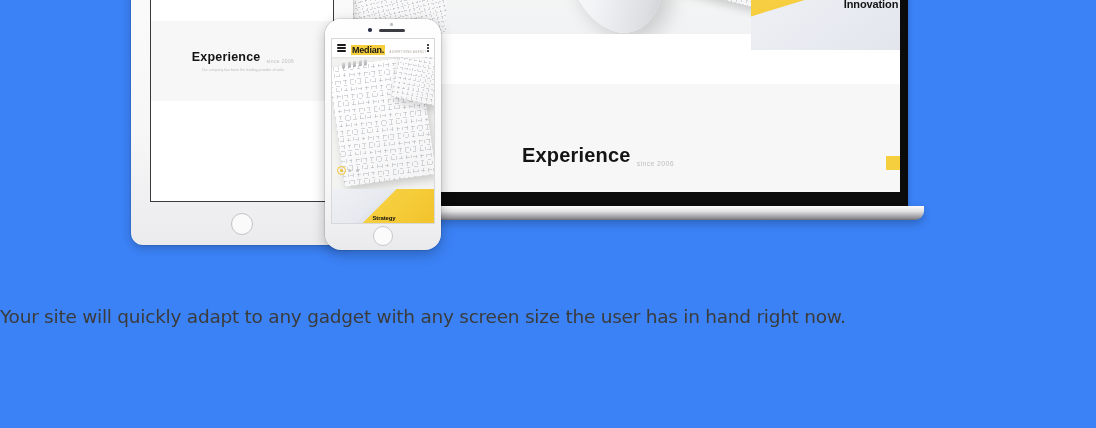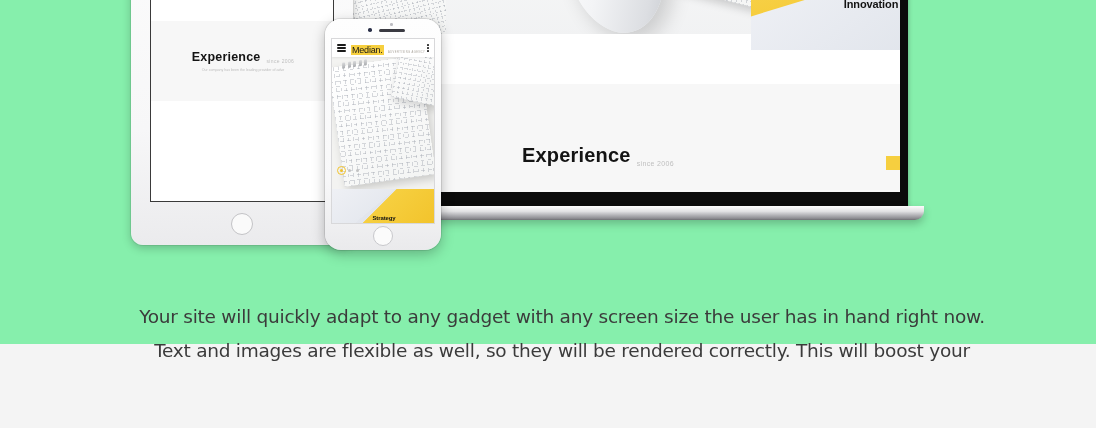--- a/index.html
+++ b/index.html
@@ -2,21 +2,21 @@
 <html><head>
 <meta charset="utf-8">
 <style>
   * { box-sizing: border-box; margin: 0; padding: 0; }
   html, body {
     width: 1096px; height: 428px;
     overflow: hidden;
     background: #f4f4f4;
     font-family: "Liberation Sans", sans-serif;
   }
-  #root { position: relative; width: 1096px; height: 344px; background: #86efac; }
+  #root { position: relative; width: 1096px; height: 428px; background: #3b82f6; }
 
   
   #devices { position: absolute; left: 0; top: 0; width: 1096px; height: 280px; }
 
   
   .laptop { position: absolute; left: 288px; top: -90px; width: 620px; height: 345px; }
   .laptop-bezel {
     position: absolute; left: 0; top: 0; width: 620px; height: 300px;
     background: #0b0b0b;
     border-radius: 3px 3px 0 0;
@@ -84,21 +84,21 @@
   
   .m-header {
     position: relative; height: 18px; background: #fff;
     display: flex; align-items: center; padding: 0 5px; z-index: 4;
     box-shadow: 0 1px 2px rgba(0,0,0,.07);
   }
   .burger { width: 9px; display: flex; flex-direction: column; gap: 1.6px; }
   .burger i { display: block; height: 1.4px; background: #1b1b1b; border-radius: 1px; }
   .brandwrap { margin-left: 5px; }
   .brand {
-    font-size: 9px; font-weight: 400; color: #171717; letter-spacing: -.2px;
+    font-size: 9px; font-weight: 700; color: #171717; letter-spacing: -.2px;
     background: #f6cf3f; padding: 0 1px; line-height: 10px; display: inline-block;
   }
   .brand-sub {
     font-size: 2.6px; letter-spacing: .45px; color: #a8a299;
     margin-top: .5px; white-space: nowrap;
   }
   .kebab { margin-left: auto; display: flex; flex-direction: column; gap: 1.4px; }
   .kebab i { width: 1.7px; height: 1.7px; border-radius: 50%; background: #2a2a2a; }
 
   
@@ -181,25 +181,23 @@
     border-radius:7px; background: linear-gradient(180deg,#e9eaed,#c9ccd2);
   }
   .mouse::after {
     content:""; position:absolute; left:41px; top:18px; width:6px; height:16px;
     border-radius:4px; background: linear-gradient(180deg,#9fa3aa,#7e828a);
   }
 
   
   #caption {
     position: absolute; left: 0; top: 300px; width: 1096px;
-    text-align: center;
     font-family: "DejaVu Sans", sans-serif;
     font-size: 18.5px; line-height: 34px; color: #3b3b3b;
     letter-spacing: -.25px;
-    padding-left: 28px;
   }
   #caption .ln { display: block; }
 </style>
 </head>
 <body>
 
 <div id="root">
 
   <div id="devices">
 
@@ -320,16 +318,15 @@
 
         </div>
       </div>
       <div class="phone-home"></div>
     </div>
 
   </div>
 
   <div id="caption">
     <span class="ln">Your site will quickly adapt to any gadget with any screen size the user has in hand right now.</span>
-    <span class="ln">Text and images are flexible as well, so they will be rendered correctly. This will boost your</span>
   </div>
 
 </div>
 
 </body></html>

